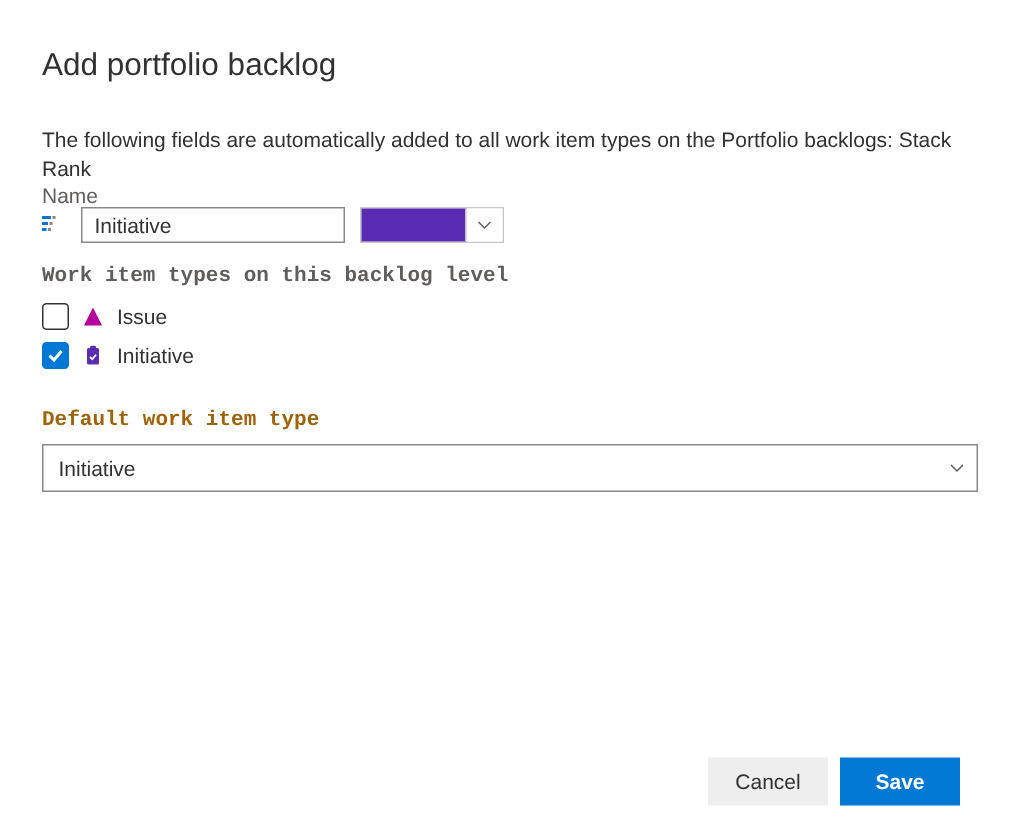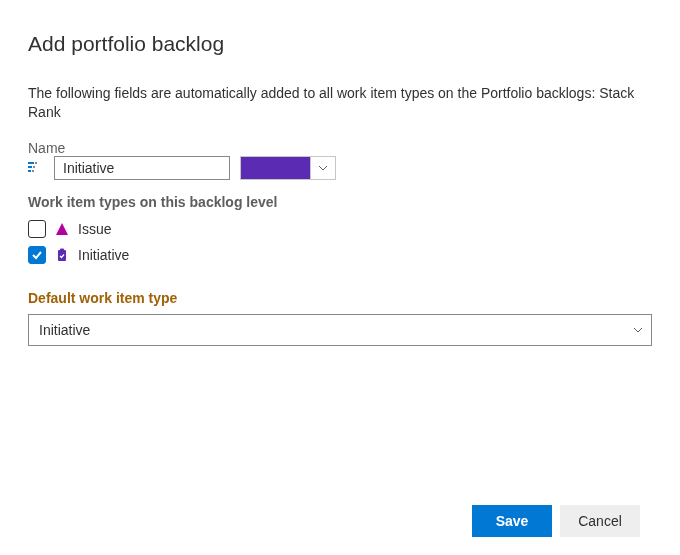--- a/index.html
+++ b/index.html
@@ -19,21 +19,20 @@
   .title {
     font-size: 21px;
     font-weight: 400;
     color: #323130;
     margin: 8px 0 28px 0;
   }
   .description {
     font-size: 14px;
     line-height: 1.35;
     color: #323130;
-    margin-bottom: 18px;
   }
   .label {
     font-size: 14px;
     color: #605e5c;
   }
   .name-row {
     display: flex;
     align-items: center;
     gap: 10px;
     margin-bottom: 14px;
@@ -71,20 +70,21 @@
     background: #fff;
   }
   .chev {
     width: 10px; height: 10px;
   }
   .section-label {
     font-size: 14px;
     font-weight: 600;
     color: #605e5c;
     margin-bottom: 6px;
+    font-family: Liberation Mono, monospace;
   }
   .wit-row {
     display: flex;
     align-items: center;
     gap: 9px;
     height: 26px;
   }
   .chk {
     width: 18px; height: 18px;
     border: 1px solid #323130;
@@ -236,17 +236,17 @@
   <div class="default-select">
     <span>Initiative</span>
     <span>
       <svg class="chev" viewBox="0 0 10 10">
           <path d="M1 3 L5 7 L9 3" fill="none" stroke="#605e5c" stroke-width="1"></path>
         </svg>
     </span>
   </div>
 
   <div class="footer">
+    <button class="btn btn-default">Cancel</button>
     <button class="btn btn-primary">Save</button>
-    <button class="btn btn-default">Cancel</button>
   </div>
 
 </div>
 
 </body></html>

